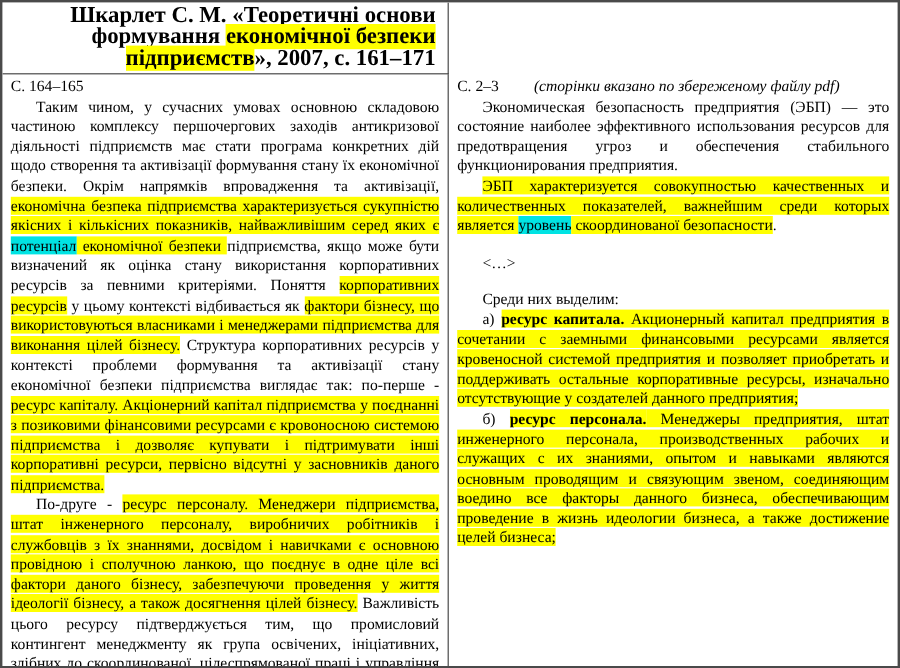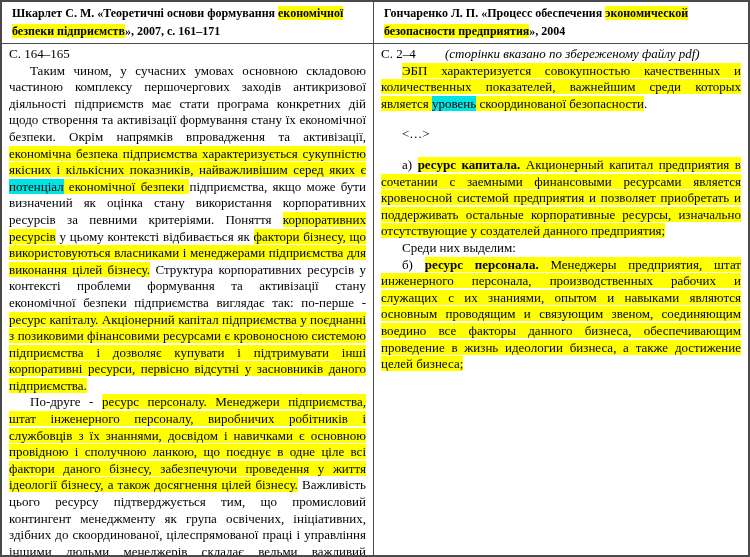--- a/index.html
+++ b/index.html
@@ -11,23 +11,23 @@
     display: grid;
     grid-template-columns: 372px 1fr;
     grid-template-rows: auto 1fr;
     background: var(--background, #ffffff);
     color: var(--text, #000000);
     font-family: "Liberation Serif", serif;
     overflow: hidden;
   }
   .header {
     border-bottom: 1px solid var(--border, #4a4a4a);
-    text-align: left;
+    text-align: right;
     font-weight: bold;
-    font-size: 12px;
+    font-size: 19px;
     line-height: 18px;
     padding: 2px 10px 3px 10px;
   }
   .hdr-left  { grid-column: 1; grid-row: 1; border-right: 1px solid var(--border, #4a4a4a); }
   .hdr-right { grid-column: 2; grid-row: 1; }
   .docbody {
     font-size: 13px;
     line-height: 16.6px;
     text-align: justify;
     padding: 2px 7px 0 7px;
@@ -43,27 +43,27 @@
   .hl-y { background-color: var(--highlight-yellow, #ffff00); }
   .hl-c { background-color: var(--highlight-cyan, #00e3e3); margin-top: 16px; }
   .bold { font-weight: bold; }
   .italic { font-style: italic; margin-left: 26px; }
 </style>
 </head>
 <body>
 
 <div class="page">
   <div class="header hdr-left"><span>Шкарлет С. М. «Теоретичні основи формування </span><span class="hl-y">економічної безпеки підприємств</span><span>», 2007, с. 161–171</span></div>
-  <div class="header hdr-right"><span>Гончаренко Л. П. «Процесс обеспечения </span><span class="hl-y">экономической безопасности предприятия</span><span>», 2004</span></div>
   <div class="docbody body-left">
       <p class="para"><span>С. 164–165</span></p>
       <p class="para indent"><span>Таким чином, у сучасних умовах основною складовою частиною комплексу першочергових заходів антикризової діяльності підприємств має стати програма конкретних дій щодо створення та активізації формування стану їх економічної безпеки. Окрім напрямків впровадження та активізації, </span><span class="hl-y">економічна безпека підприємства характеризується сукупністю якісних і кількісних показників, найважливішим серед яких є </span><span class="hl-c">потенціал</span><span class="hl-y"> економічної безпеки </span><span>підприємства, якщо може бути визначений як оцінка стану використання корпоративних ресурсів за певними критеріями. Поняття </span><span class="hl-y">корпоративних ресурсів</span><span> у цьому контексті відбивається як </span><span class="hl-y">фактори бізнесу, що використовуються власниками і менеджерами підприємства для виконання цілей бізнесу.</span><span> Структура корпоративних ресурсів у контексті проблеми формування та активізації стану економічної безпеки підприємства виглядає так: по-перше - </span><span class="hl-y">ресурс капіталу. Акціонерний капітал підприємства у поєднанні з позиковими фінансовими ресурсами є кровоносною системою підприємства і дозволяє купувати і підтримувати інші корпоративні ресурси, первісно відсутні у засновників даного підприємства.</span></p>
       <p class="para indent"><span>По-друге - </span><span class="hl-y">ресурс персоналу. Менеджери підприємства, штат інженерного персоналу, виробничих робітників і службовців з їх знаннями, досвідом і навичками є основною провідною і сполучною ланкою, що поєднує в одне ціле всі фактори даного бізнесу, забезпечуючи проведення у життя ідеології бізнесу, а також досягнення цілей бізнесу.</span><span> Важливість цього ресурсу підтверджується тим, що промисловий контингент менеджменту як група освічених, ініціативних, здібних до скоординованої, цілеспрямованої праці і управління іншими людьми менеджерів складає вельми важливий прошарок у соціальній структурі суспільства, на його частку припадає близько 3% всіх зайнятих в економіці [1].</span></p>
     </div>
   <div class="docbody body-right">
-      <p class="para"><span>С. 2–4 </span><span class="italic">(сторінки вказано по збереженому файлу pdf)</span></p>
+      <p class="para"><span>С. 2–3 </span><span class="italic">(сторінки вказано по збереженому файлу pdf)</span></p>
+      <p class="para indent"><span>Экономическая безопасность предприятия (ЭБП) — это состояние наиболее эффективного использования ресурсов для предотвращения угроз и обеспечения стабильного функционирования предприятия.</span></p>
       <p class="para indent"><span class="hl-y">ЭБП характеризуется совокупностью качественных и количественных показателей, важнейшим среди которых является </span><span class="hl-c">уровень</span><span class="hl-y"> скоординованої безопасности</span><span>.</span></p>
       <p class="para indent spaced"><span>&lt;…&gt;</span></p>
+      <p class="para indent"><span>Среди них выделим:</span></p>
       <p class="para indent"><span>а) </span><span class="hl-y bold">ресурс капитала.</span><span class="hl-y"> Акционерный капитал предприятия в сочетании с заемными финансовыми ресурсами является кровеносной системой предприятия и позволяет приобретать и поддерживать остальные корпоративные ресурсы, изначально отсутствующие у создателей данного предприятия;</span></p>
-      <p class="para indent"><span>Среди них выделим:</span></p>
       <p class="para indent"><span>б) </span><span class="hl-y bold">ресурс персонала.</span><span class="hl-y"> Менеджеры предприятия, штат инженерного персонала, производственных рабочих и служащих с их знаниями, опытом и навыками являются основным проводящим и связующим звеном, соединяющим воедино все факторы данного бизнеса, обеспечивающим проведение в жизнь идеологии бизнеса, а также достижение целей бизнеса;</span></p>
     </div>
 </div>
 
 </body></html>

